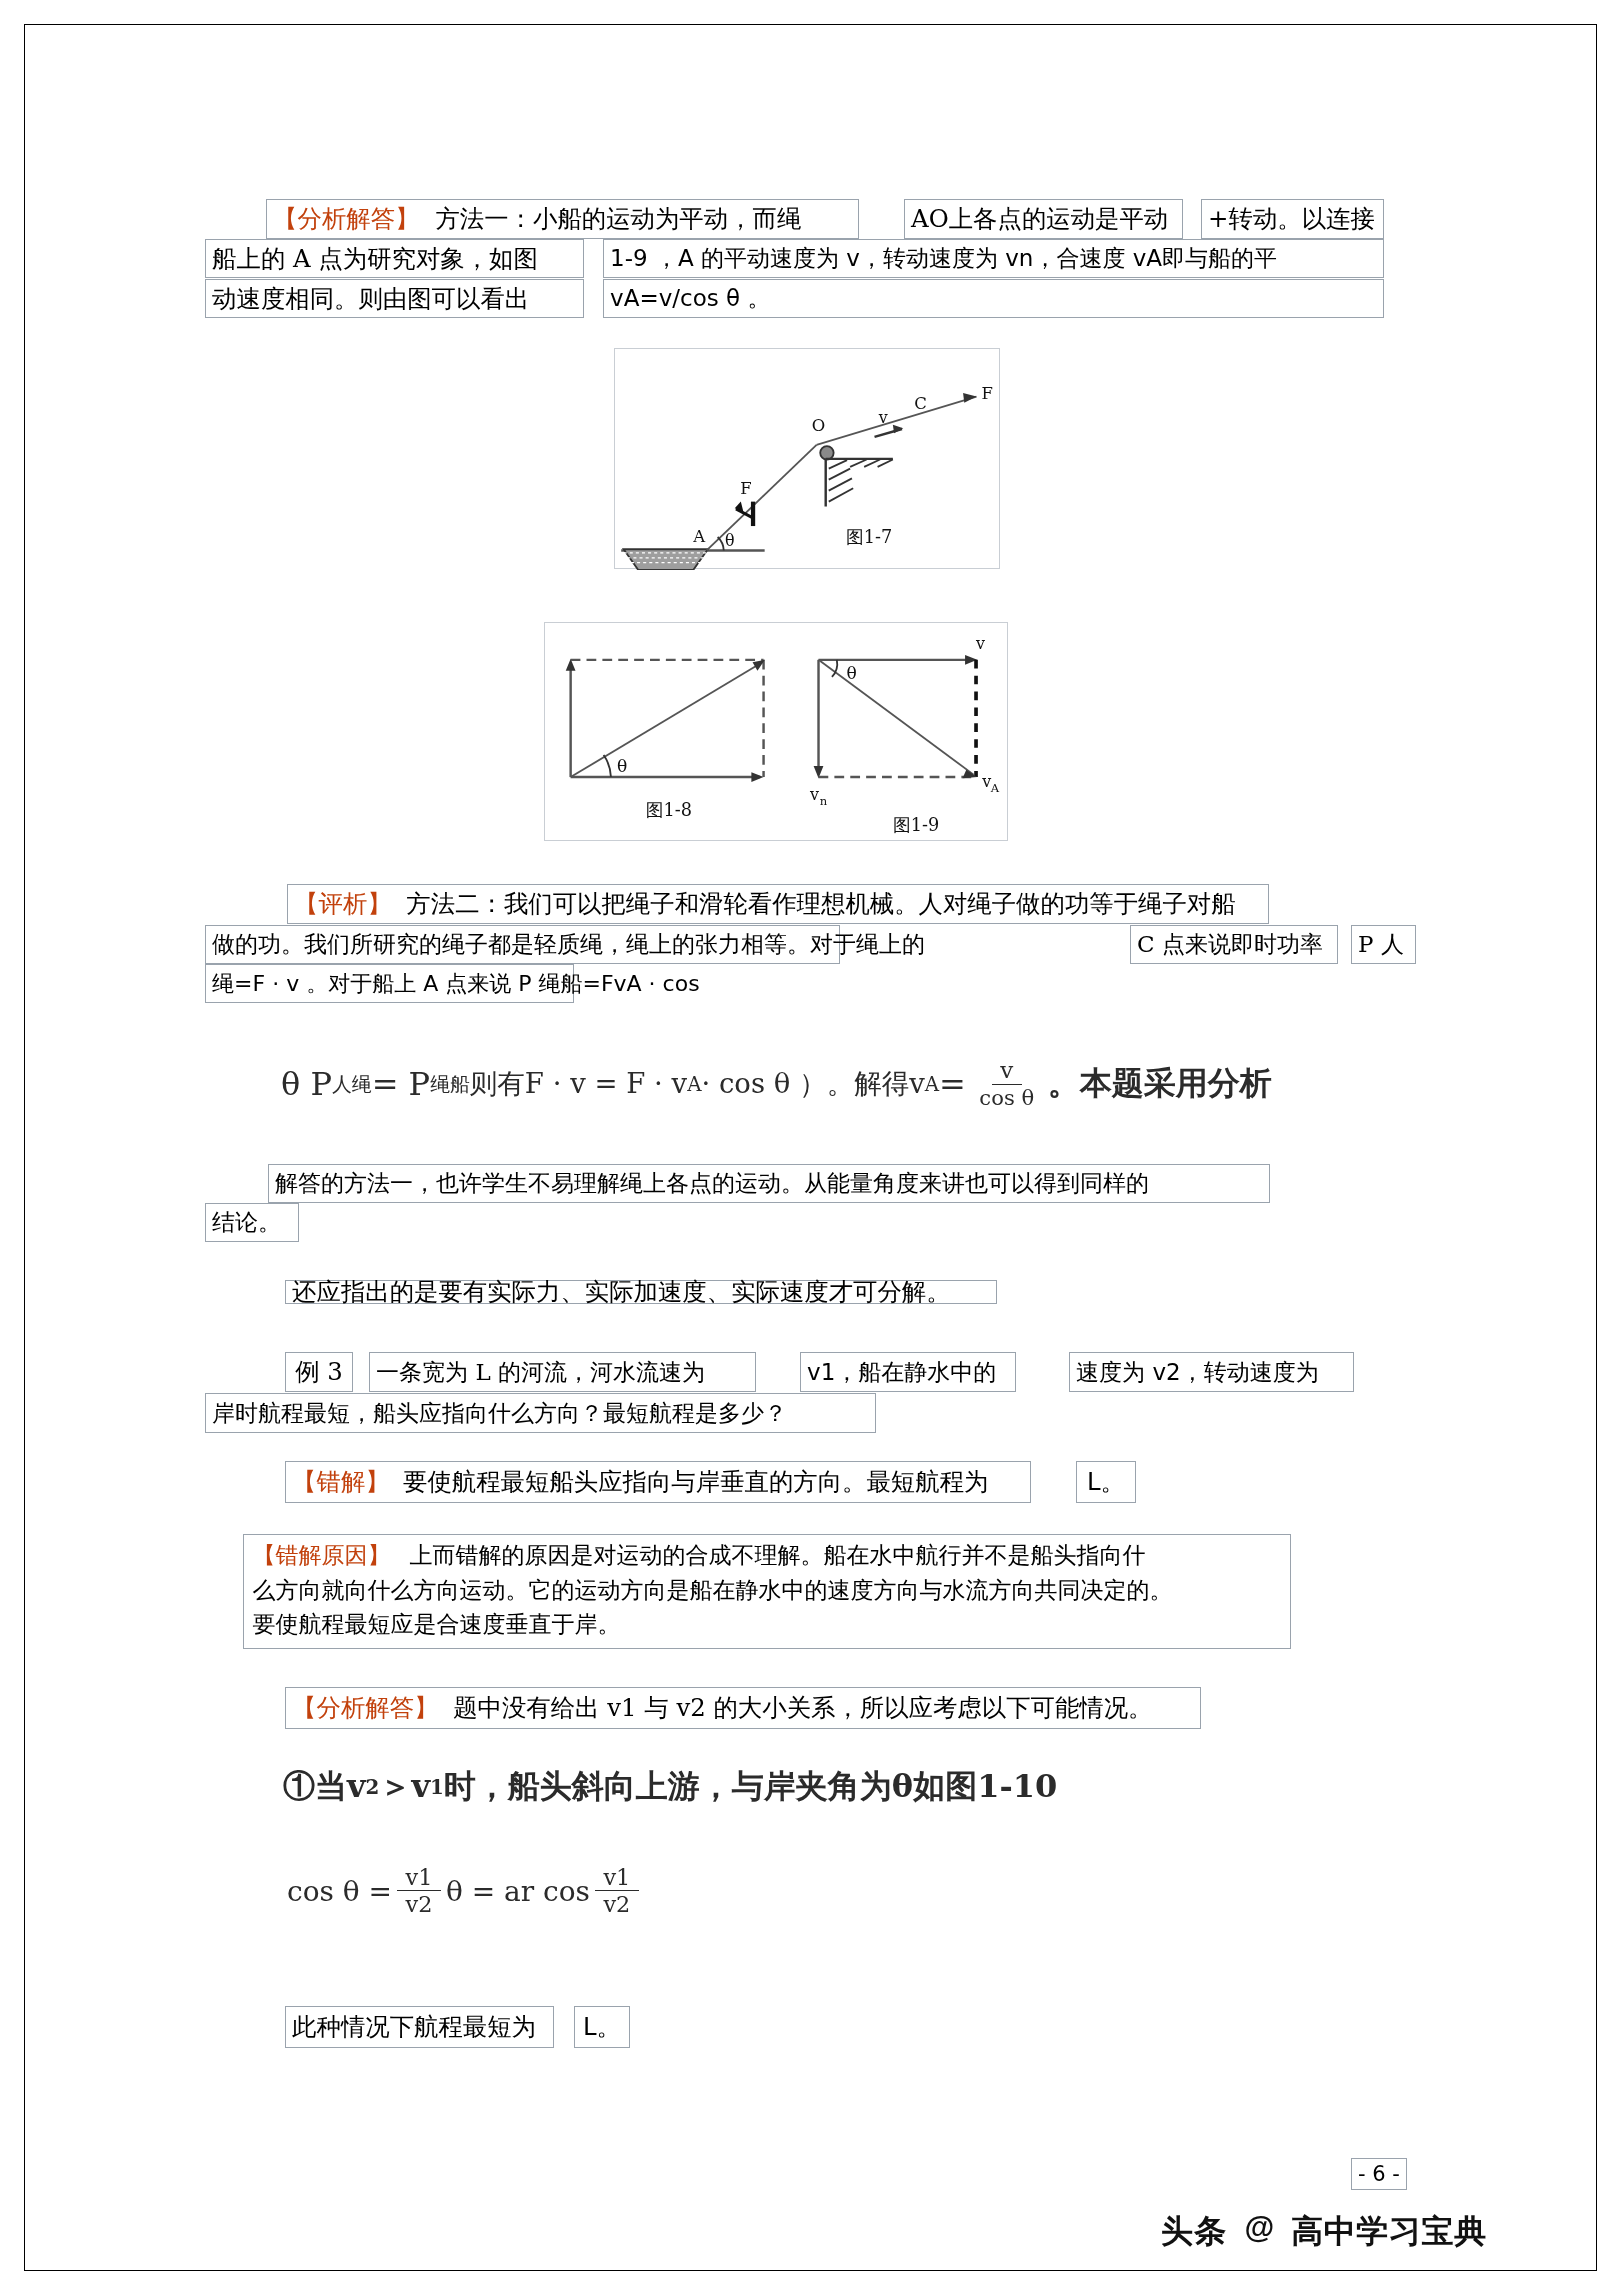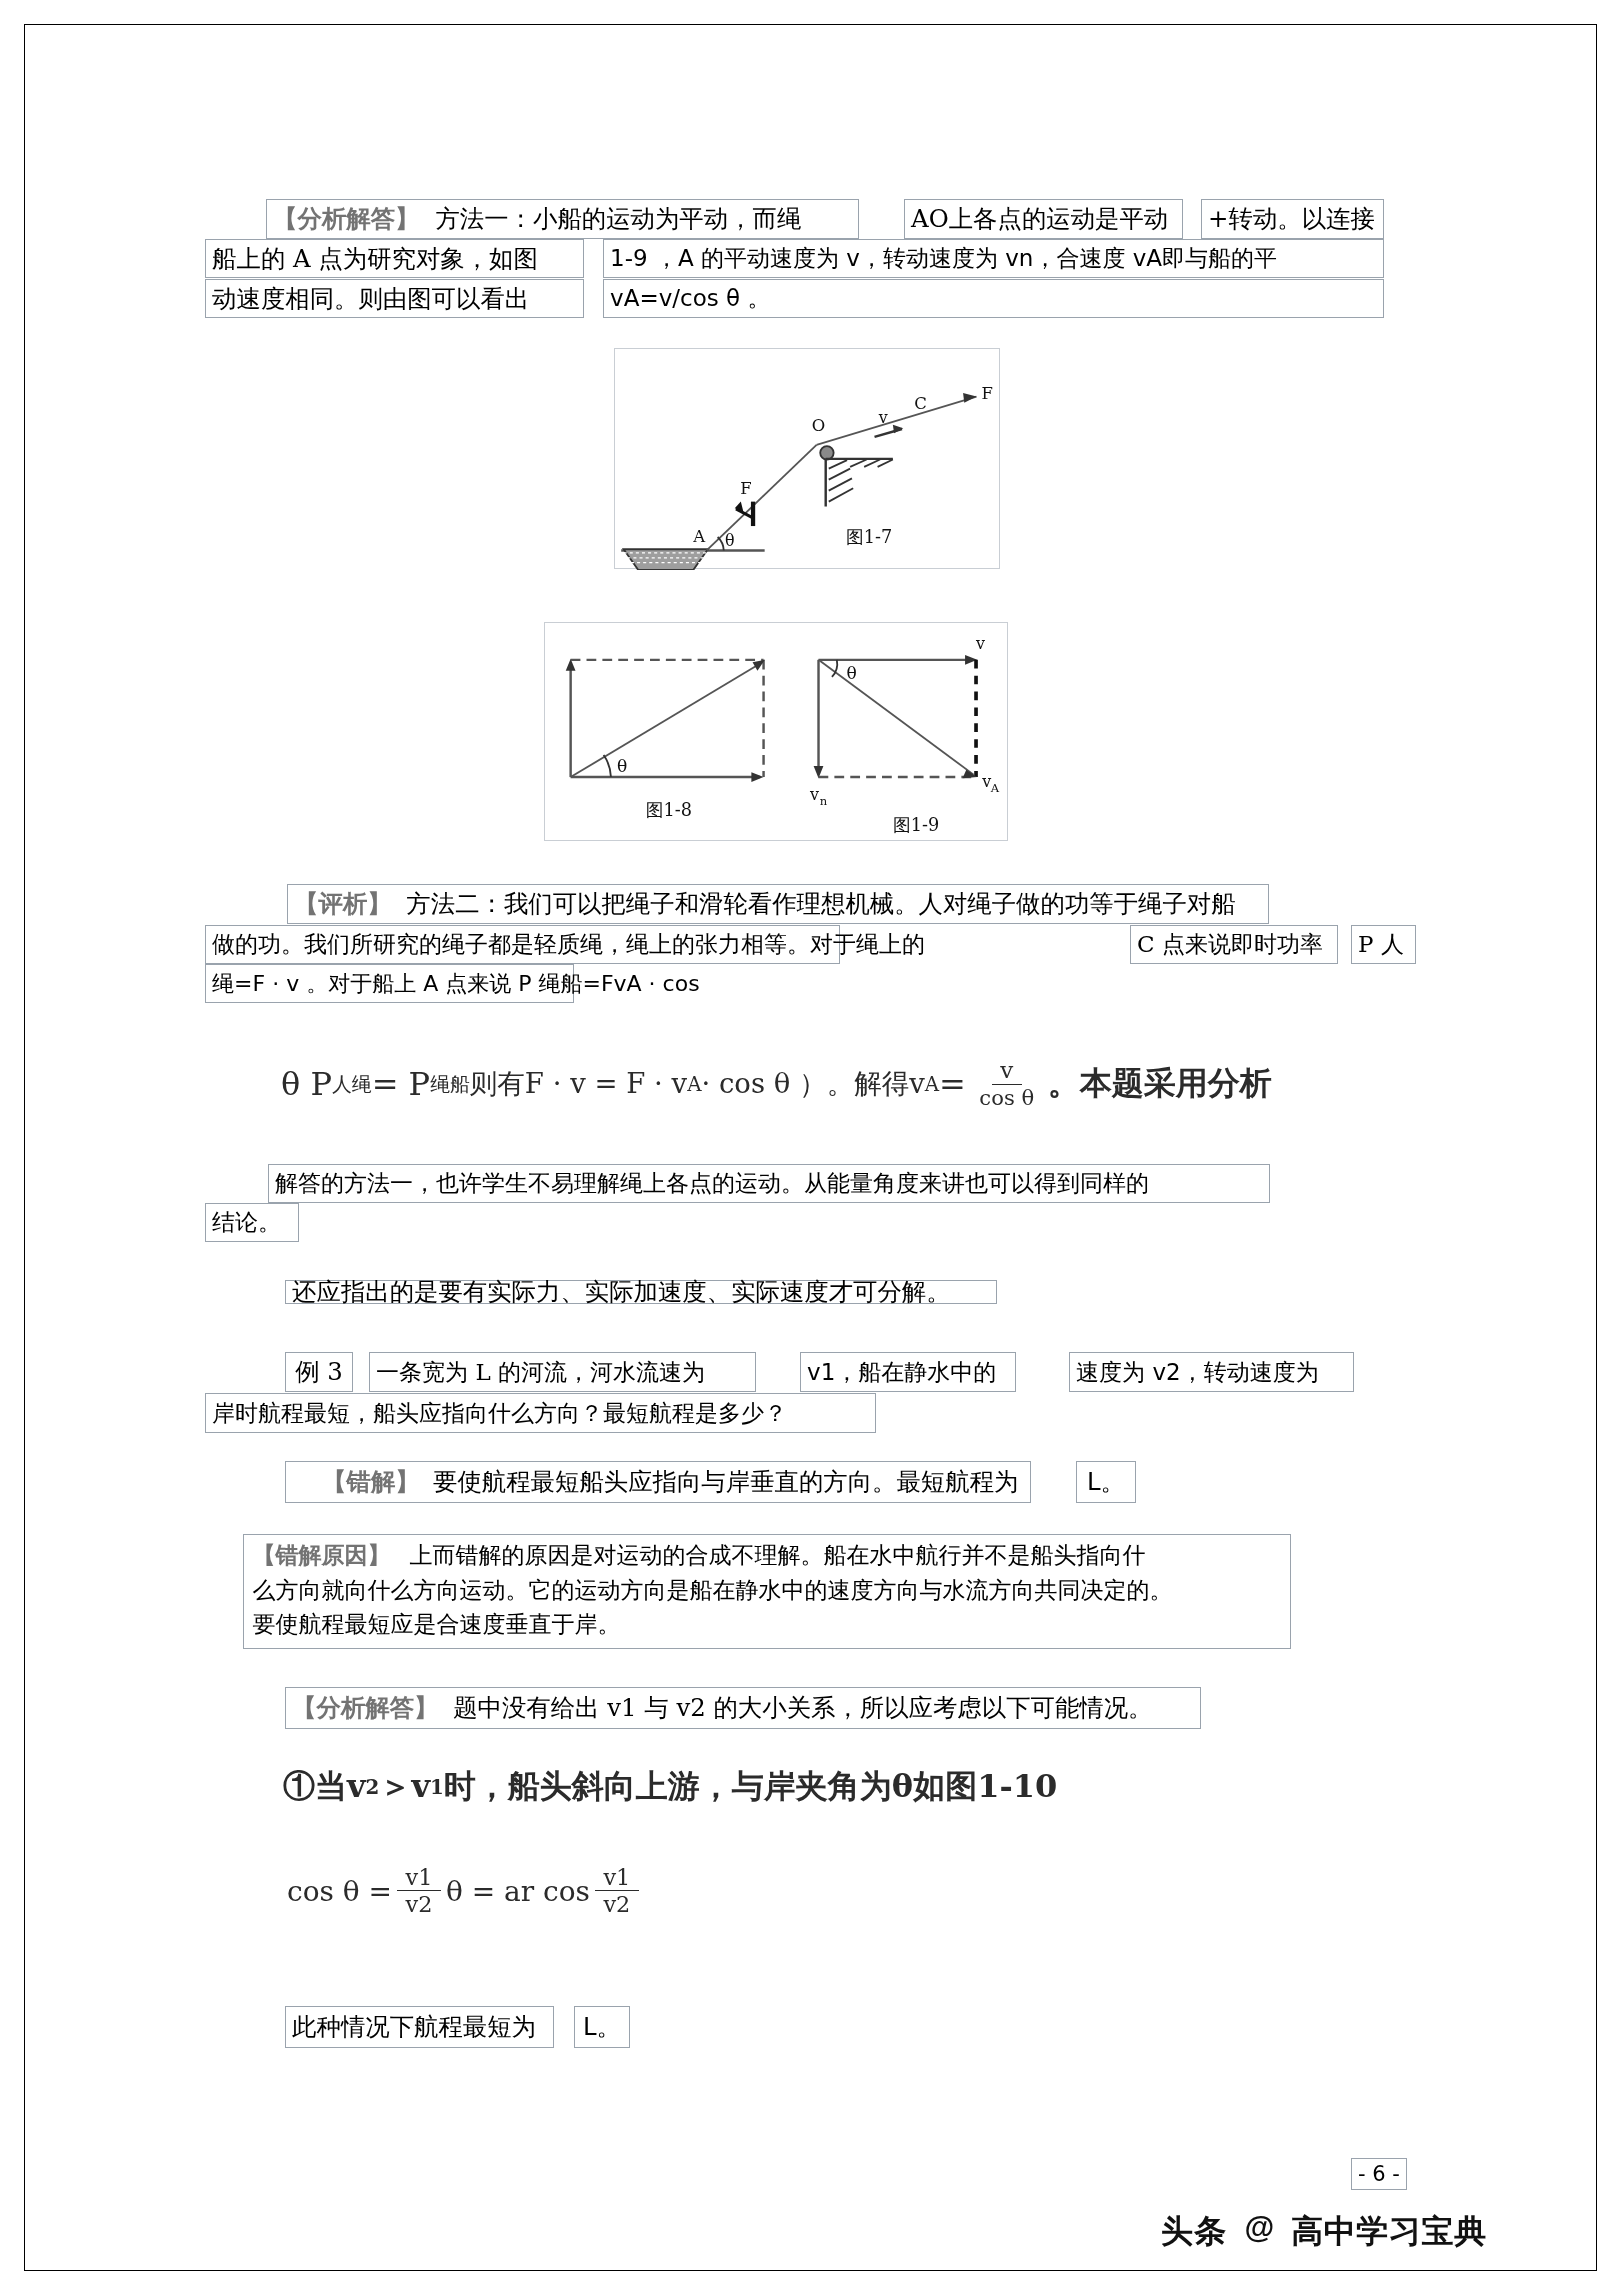--- a/index.html
+++ b/index.html
@@ -45,22 +45,22 @@
     color: #000000;
     white-space: nowrap;
     font-family: "DejaVu Sans", "Liberation Sans", sans-serif;
     display: flex;
     align-items: center;
   }
   .frag.serif {
     font-family: "DejaVu Serif", "Liberation Serif", serif;
   }
   .tag {
-    color: #737373;
-    font-weight: bold;
+    color: #c2410c;
+    font-weight: normal;
     font-family: "DejaVu Serif", "Liberation Serif", serif;
   }
   .sub {
     font-size: 0.62em;
     vertical-align: sub;
   }
   .pad {
     padding: 0 6.1px;
   }
 
@@ -324,21 +324,21 @@
 
     <div class="frag" style="left:1069px; top:1352px; width:285px; height:40px; font-size:23px;">
       <span class="pad">速度为 v2，转动速度为</span>
     </div>
 
     <div class="frag" style="left:205px; top:1393px; width:671px; height:40px; font-size:23px;">
       <span class="pad">岸时航程最短，船头应指向什么方向？最短航程是多少？</span>
     </div>
 
     <div class="frag serif" style="left:285px; top:1461px; width:746px; height:42px; font-size:24.4px;">
-      <span class="pad" style="display:flex; align-items:baseline; gap:13.4px;margin-left:30px;">
+      <span class="pad" style="display:flex; align-items:baseline; gap:13.4px;">
         <span class="tag">【错解】</span>
         <span>要使航程最短船头应指向与岸垂直的方向。最短航程为</span>
       </span>
     </div>
     <div class="frag" style="left:1076px; top:1461px; width:60px; height:42px; font-size:24.4px; justify-content:center;">
       <span>L。</span>
     </div>
 
     <div class="frag serif" style="left:243px; top:1534px; width:1048px; height:115px; font-size:23px; display:block; padding:4.9px 0 0 0;">
       <div style="padding:0 8.6px; white-space:nowrap; display:flex; align-items:baseline; gap:19px;">

